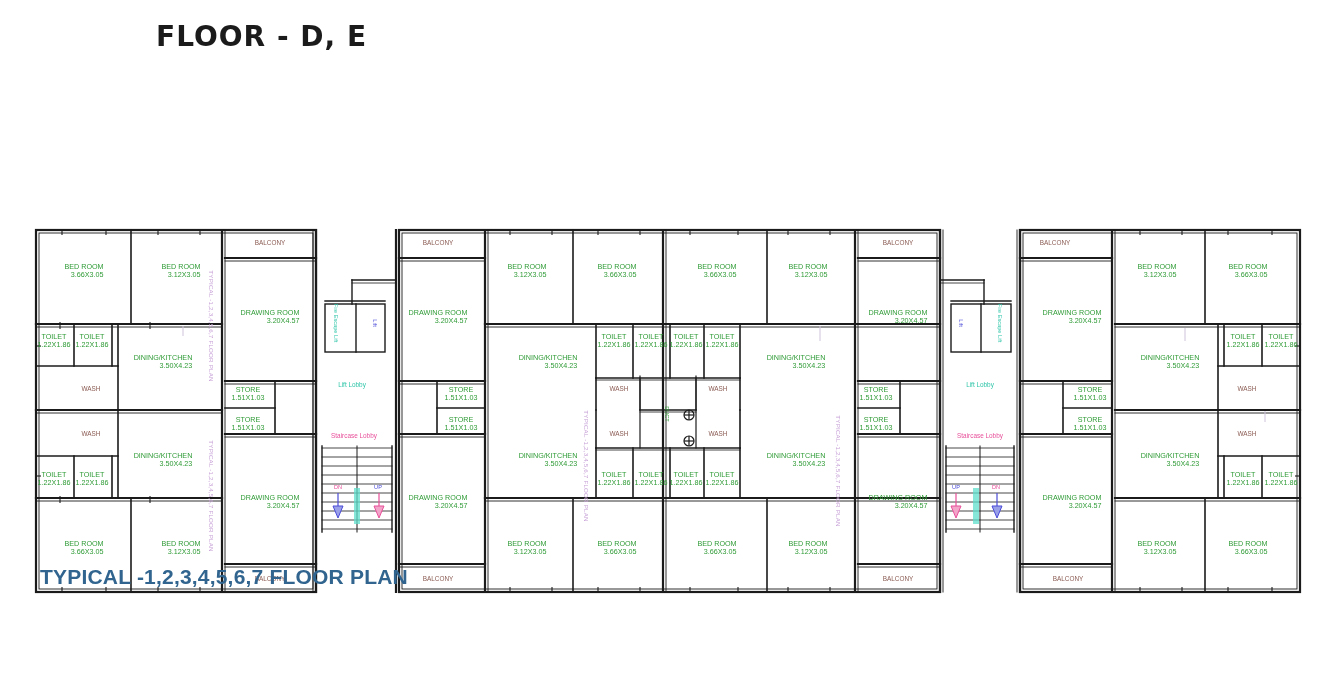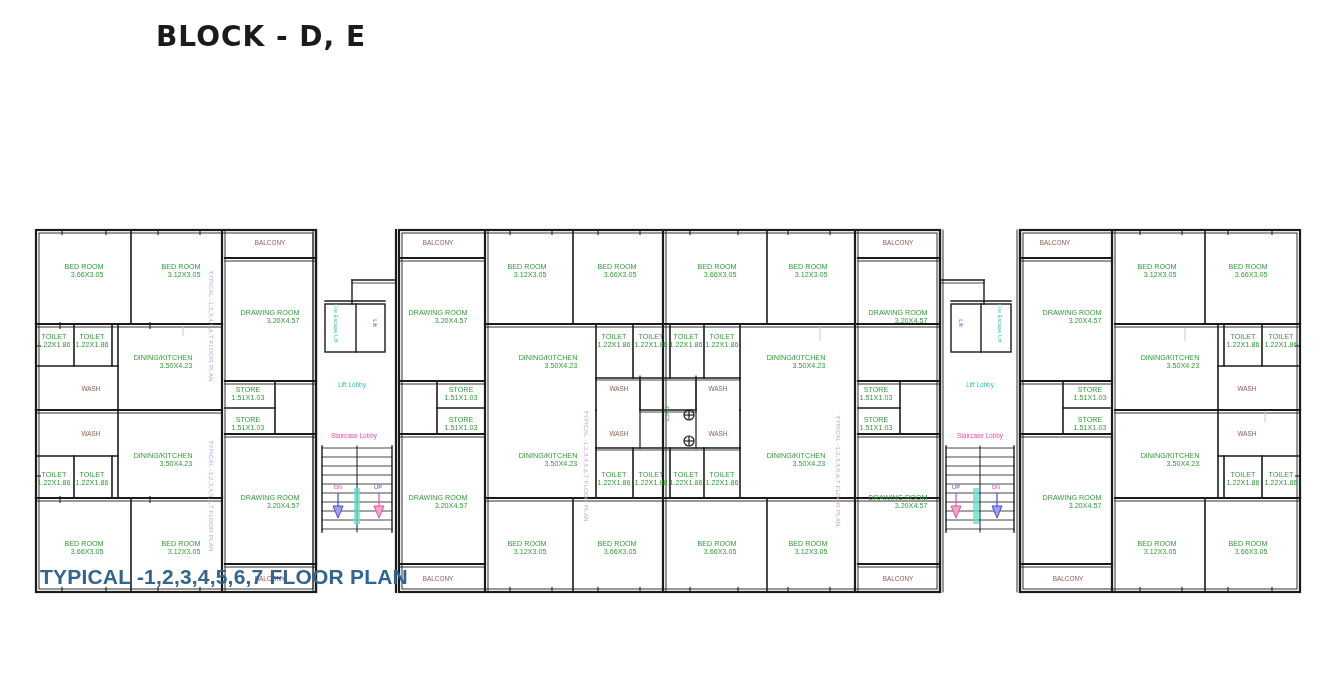--- a/index.html
+++ b/index.html
@@ -634,15 +634,15 @@
     </div>
 <div id="note-layer">
       <div class="lbl vert-purple" style="left: 211px; top: 290px;">TYPICAL -1,2,3,4,5,6,7 FLOOR PLAN</div>
       <div class="lbl vert-purple" style="left: 211px; top: 460px;">TYPICAL -1,2,3,4,5,6,7 FLOOR PLAN</div>
       <div class="lbl vert-purple" style="left: 586px; top: 430px;">TYPICAL -1,2,3,4,5,6,7 FLOOR PLAN</div>
       <div class="lbl vert-purple" style="left: 838px; top: 435px;">TYPICAL -1,2,3,4,5,6,7 FLOOR PLAN</div>
     </div>
 
 </div>
 
-<div id="block-title">BLOCK - D, E</div>
+<div id="block-title">FLOOR - D, E</div>
 
 <div id="plan-title">TYPICAL -1,2,3,4,5,6,7  FLOOR PLAN</div>
 
 </body></html>

